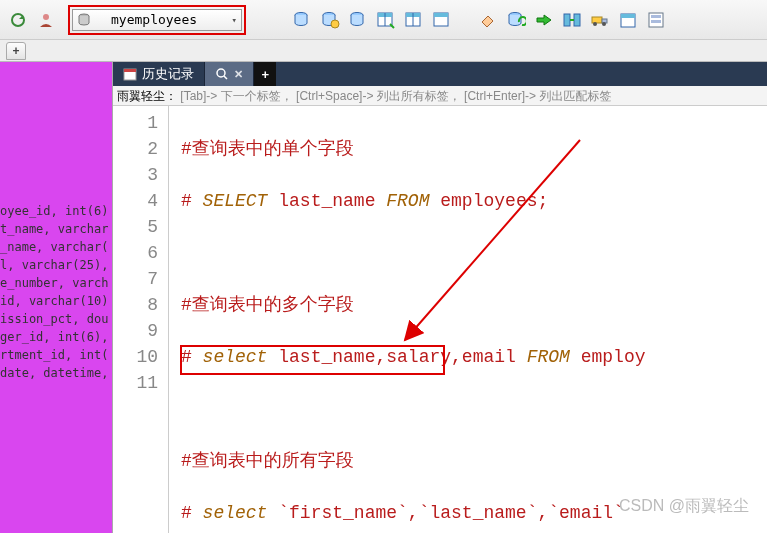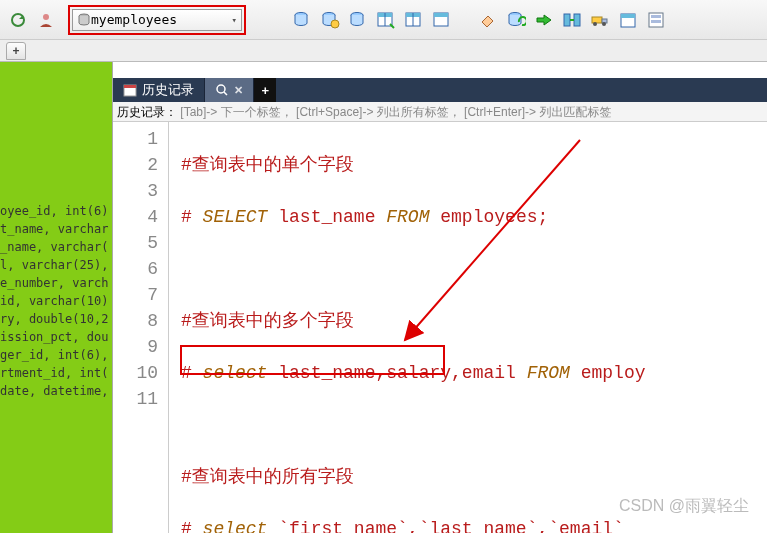--- a/index.html
+++ b/index.html
@@ -39,21 +39,21 @@
     .db-dropdown {
       width: 170px;
       height: 22px;
       background: linear-gradient(#fff, #eee);
       border: 1px solid #999;
       display: flex;
       align-items: center;
       padding: 0 4px;
       font-family: Consolas, monospace;
       font-size: 13px;
-      gap: 0;
+      gap: 20px;
     }
     .db-cylinder {
       width: 14px; height: 14px;
     }
     .dd-arrow {
       margin-left: auto;
       font-size: 9px;
       color: #555;
     }
     .toolbar-spacer { width: 30px; }
@@ -79,21 +79,21 @@
     }
     
     
     .main {
       display: flex;
       height: calc(100% - 62px);
     }
     .sidebar {
       width: 113px;
       border-right: 1px solid #aaa;
-      background: #84cc16;
+      background: #d946ef;
       overflow: hidden;
       padding-top: 140px;
       font-family: Consolas, monospace;
       font-size: 12px;
       color: #333;
       line-height: 18px;
     }
     .sidebar div { white-space: nowrap; }
     
     .editor-pane {
@@ -104,21 +104,20 @@
     }
     
     
     .editor-tabs {
       height: 24px;
       background: #2a3a52;
       display: flex;
       align-items: stretch;
       color: #fff;
       font-size: 13px;
-      margin-top: 16px;
     }
     .ed-tab {
       display: flex;
       align-items: center;
       padding: 0 10px;
       gap: 5px;
       border-right: 1px solid #1a2538;
     }
     .ed-tab.inactive { background: #2a3a52; }
     .ed-tab.active { background: #5b6b85; font-weight: bold; }
@@ -325,21 +324,20 @@
 </div>
 
 <div class="main">
   <div class="sidebar">
     <div>oyee_id, int(6)</div>
     <div>t_name, varchar</div>
     <div>_name, varchar(</div>
     <div>l, varchar(25),</div>
     <div>e_number, varch</div>
     <div>id, varchar(10)</div>
-    <div>ry, double(10,2</div>
     <div>ission_pct, dou</div>
     <div>ger_id, int(6),</div>
     <div>rtment_id, int(</div>
     <div>date, datetime,</div>
   </div>
 
   <div class="editor-pane">
     <div class="editor-tabs">
       <div class="ed-tab inactive">
         <svg width="14" height="14" viewBox="0 0 14 14">
@@ -352,21 +350,21 @@
         <svg width="14" height="14" viewBox="0 0 14 14">
             <circle cx="6" cy="6" r="4" fill="none" stroke="#fff" stroke-width="1.5"></circle>
             <line x1="9" y1="9" x2="12" y2="12" stroke="#fff" stroke-width="1.5"></line>
           </svg>
         <span class="tab-x">✕</span>
       </div>
       <div class="tab-plus">+</div>
     </div>
 
     <div class="hints">
-      <span>历史记录：</span>
+      <span>雨翼轻尘：</span>
       <span class="gray">[Tab]-&gt; 下一个标签，</span>
       <span class="gray">[Ctrl+Space]-&gt; 列出所有标签，</span>
       <span class="gray">[Ctrl+Enter]-&gt; 列出匹配标签</span>
     </div>
 
     <div class="code-area">
       <div class="gutter">
         <div>1</div>
           <div>2</div>
           <div>3</div>

